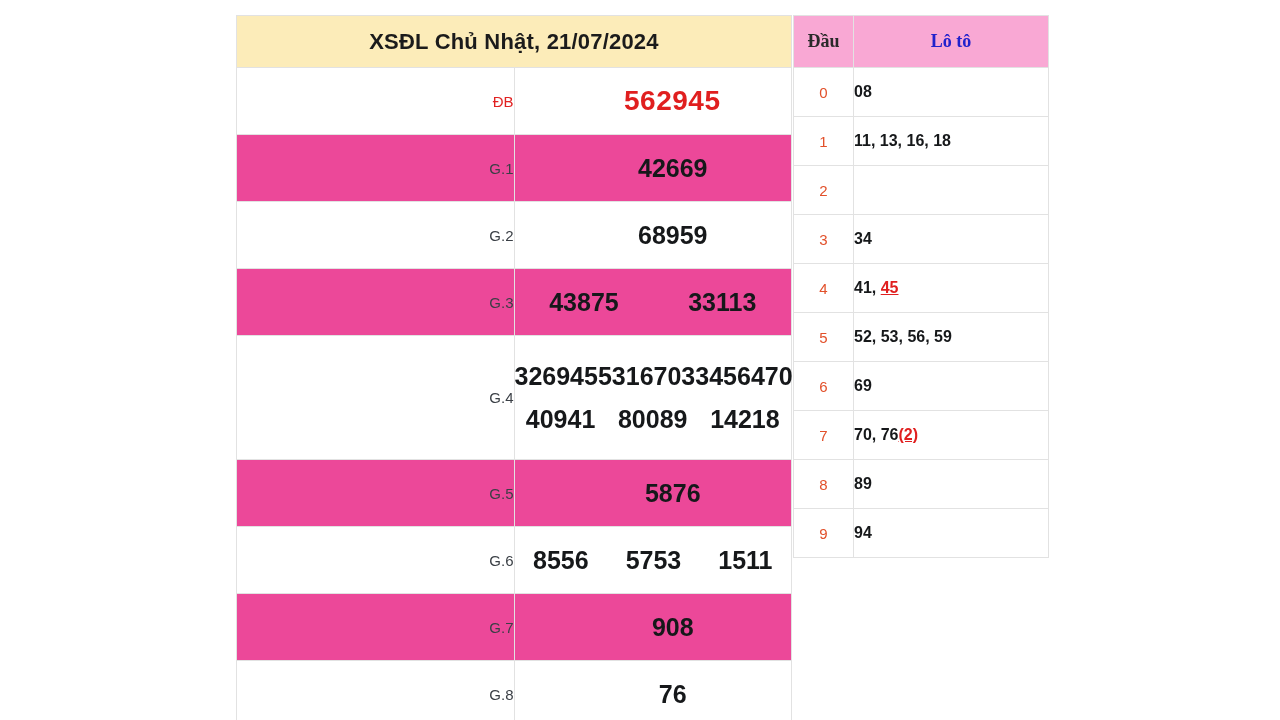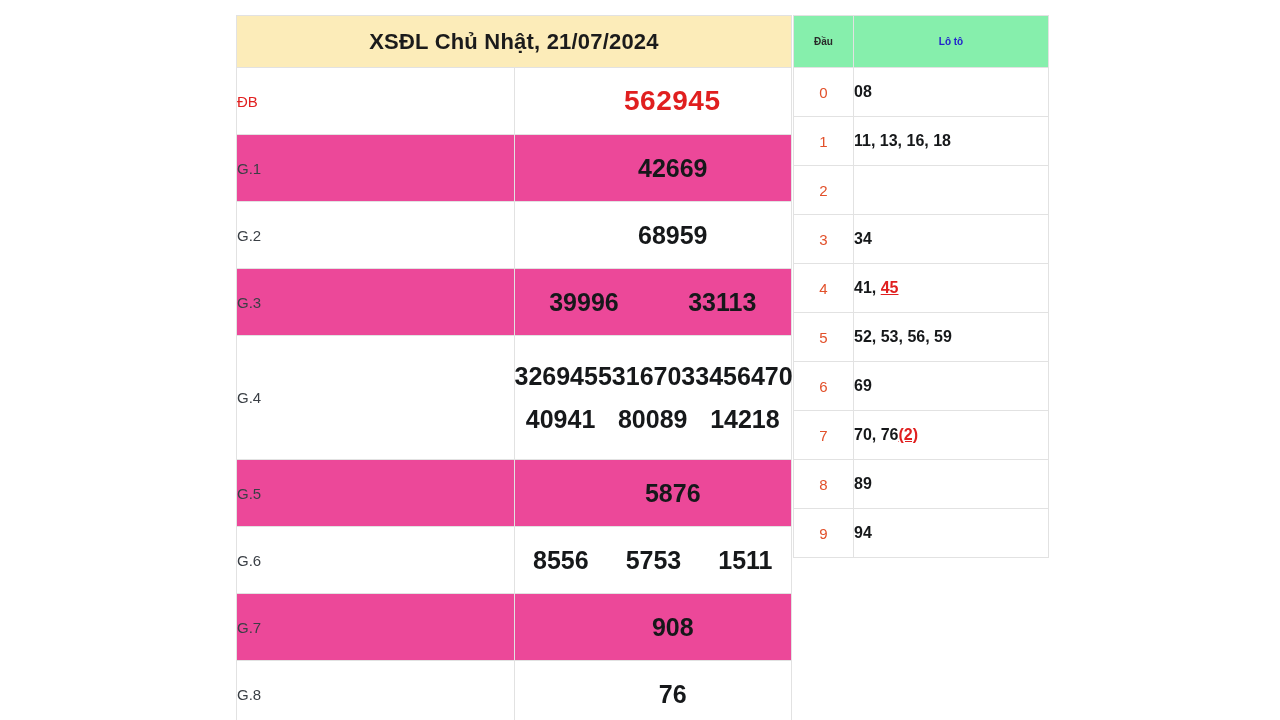--- a/index.html
+++ b/index.html
@@ -41,21 +41,21 @@
     background: #fcecb9;
     height: 51px;
     text-align: center;
     font-size: 22px;
     font-weight: bold;
     color: #1b1b1b;
     letter-spacing: 0.2px;
   }
   .lbl-col {
     width: 55px;
-    text-align: left;
+    text-align: right;
     font-size: 15px;
     color: #3a3f45;
     font-weight: normal;
   }
   .lbl-db {
     color: #e12121;
   }
   .num-col {
     text-align: center;
   }
@@ -101,23 +101,24 @@
     table-layout: fixed;
     background: #ffffff;
   }
   .loto-table th, .loto-table td {
     border: 1px solid #e2e2e2;
     padding: 0;
     vertical-align: middle;
   }
   .loto-head th {
     height: 51px;
-    background: #86efac;
-    font-size: 10px;
-    font-weight: bold;
+    background: #f9a8d4;
+    font-size: 18px;
+    font-weight: bold;
+    font-family: Liberation Serif, serif;
   }
   .loto-head .h-dau {
     width: 59px;
     color: #2a2a2a;
     text-align: center;
   }
   .loto-head .h-loto {
     color: #2222cc;
     text-align: center;
   }
@@ -171,21 +172,21 @@
           <div class="nums one">
             <span>68959</span>
           </div>
         </td>
       </tr>
 
       <tr class="prize-row row-shade">
         <td class="lbl-col">G.3</td>
         <td class="num-col">
           <div class="nums">
-            <span>39996</span>
+            <span>43875</span>
             <span>33113</span>
           </div>
         </td>
       </tr>
 
       <tr class="prize-row-tall row-plain">
         <td class="lbl-col">G.4</td>
         <td class="num-col">
           <div class="nums-stack">
             <div class="nums">

